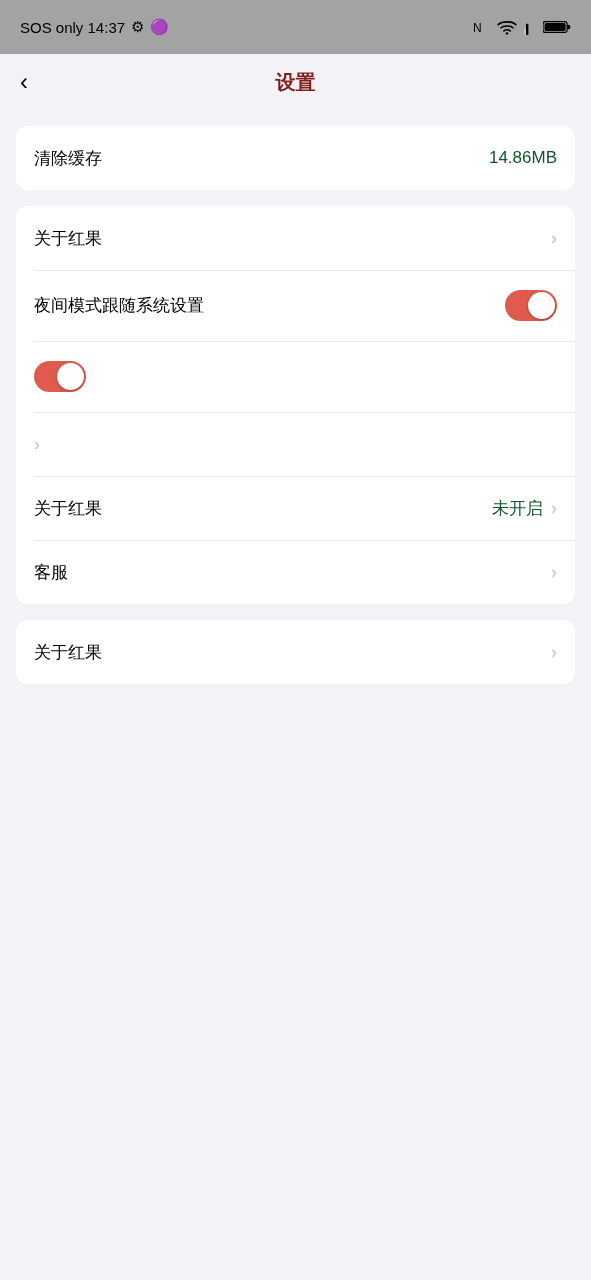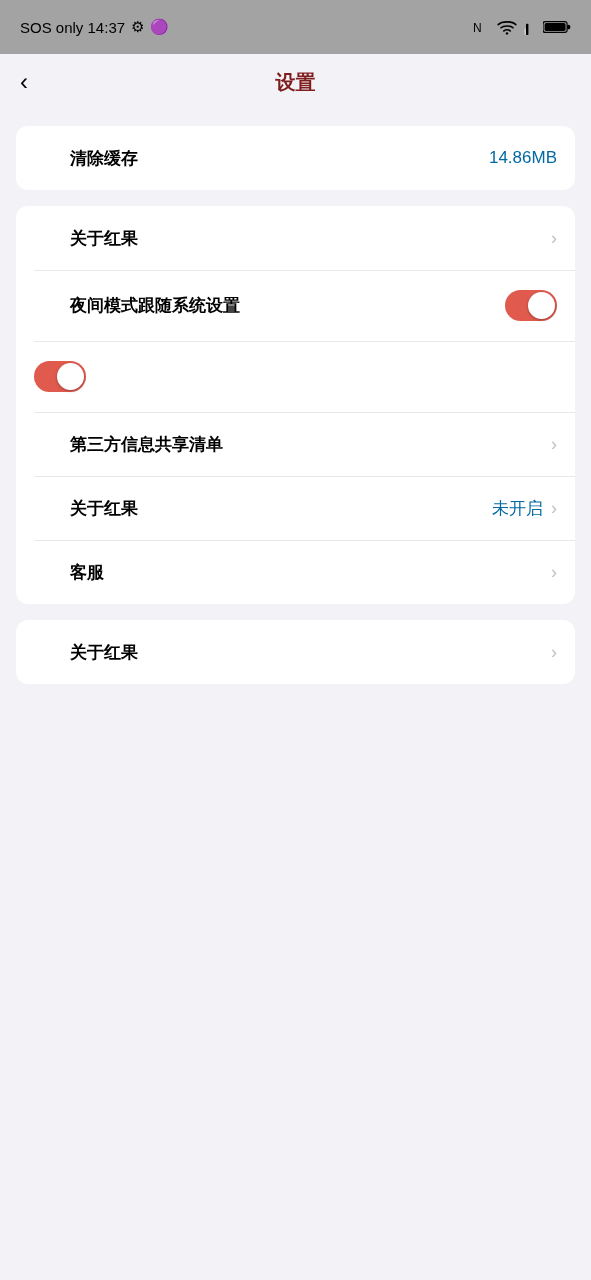--- a/index.html
+++ b/index.html
@@ -86,33 +86,32 @@
       top: 0;
       left: 18px;
       right: 0;
       height: 1px;
       background: #e8e8e8;
     }
 
     .row-label {
       font-size: 17px;
       color: #000;
-      font-weight: 700;
-      margin-left: 36px;
+      font-weight: 400;
     }
 
     .row-right {
       display: flex;
       align-items: center;
       gap: 8px;
     }
 
     .row-value {
       font-size: 17px;
-      color: #0369a1;
+      color: #14532d;
     }
 
     .chevron {
       color: #c0c0c0;
       font-size: 18px;
       font-weight: 300;
     }
 
     
     .toggle {
@@ -205,21 +204,20 @@
         </div>
       </div>
       <div class="settings-row">
         <div class="row-right">
           <div class="toggle on">
             <div class="toggle-knob"></div>
           </div>
         </div>
       </div>
       <div class="settings-row">
-        <span class="row-label">第三方信息共享清单</span>
         <div class="row-right">
           <span class="chevron">›</span>
         </div>
       </div>
       <div class="settings-row">
         <span class="row-label">关于红果</span>
         <div class="row-right">
           <span class="row-value">未开启</span>
           <span class="chevron">›</span>
         </div>

